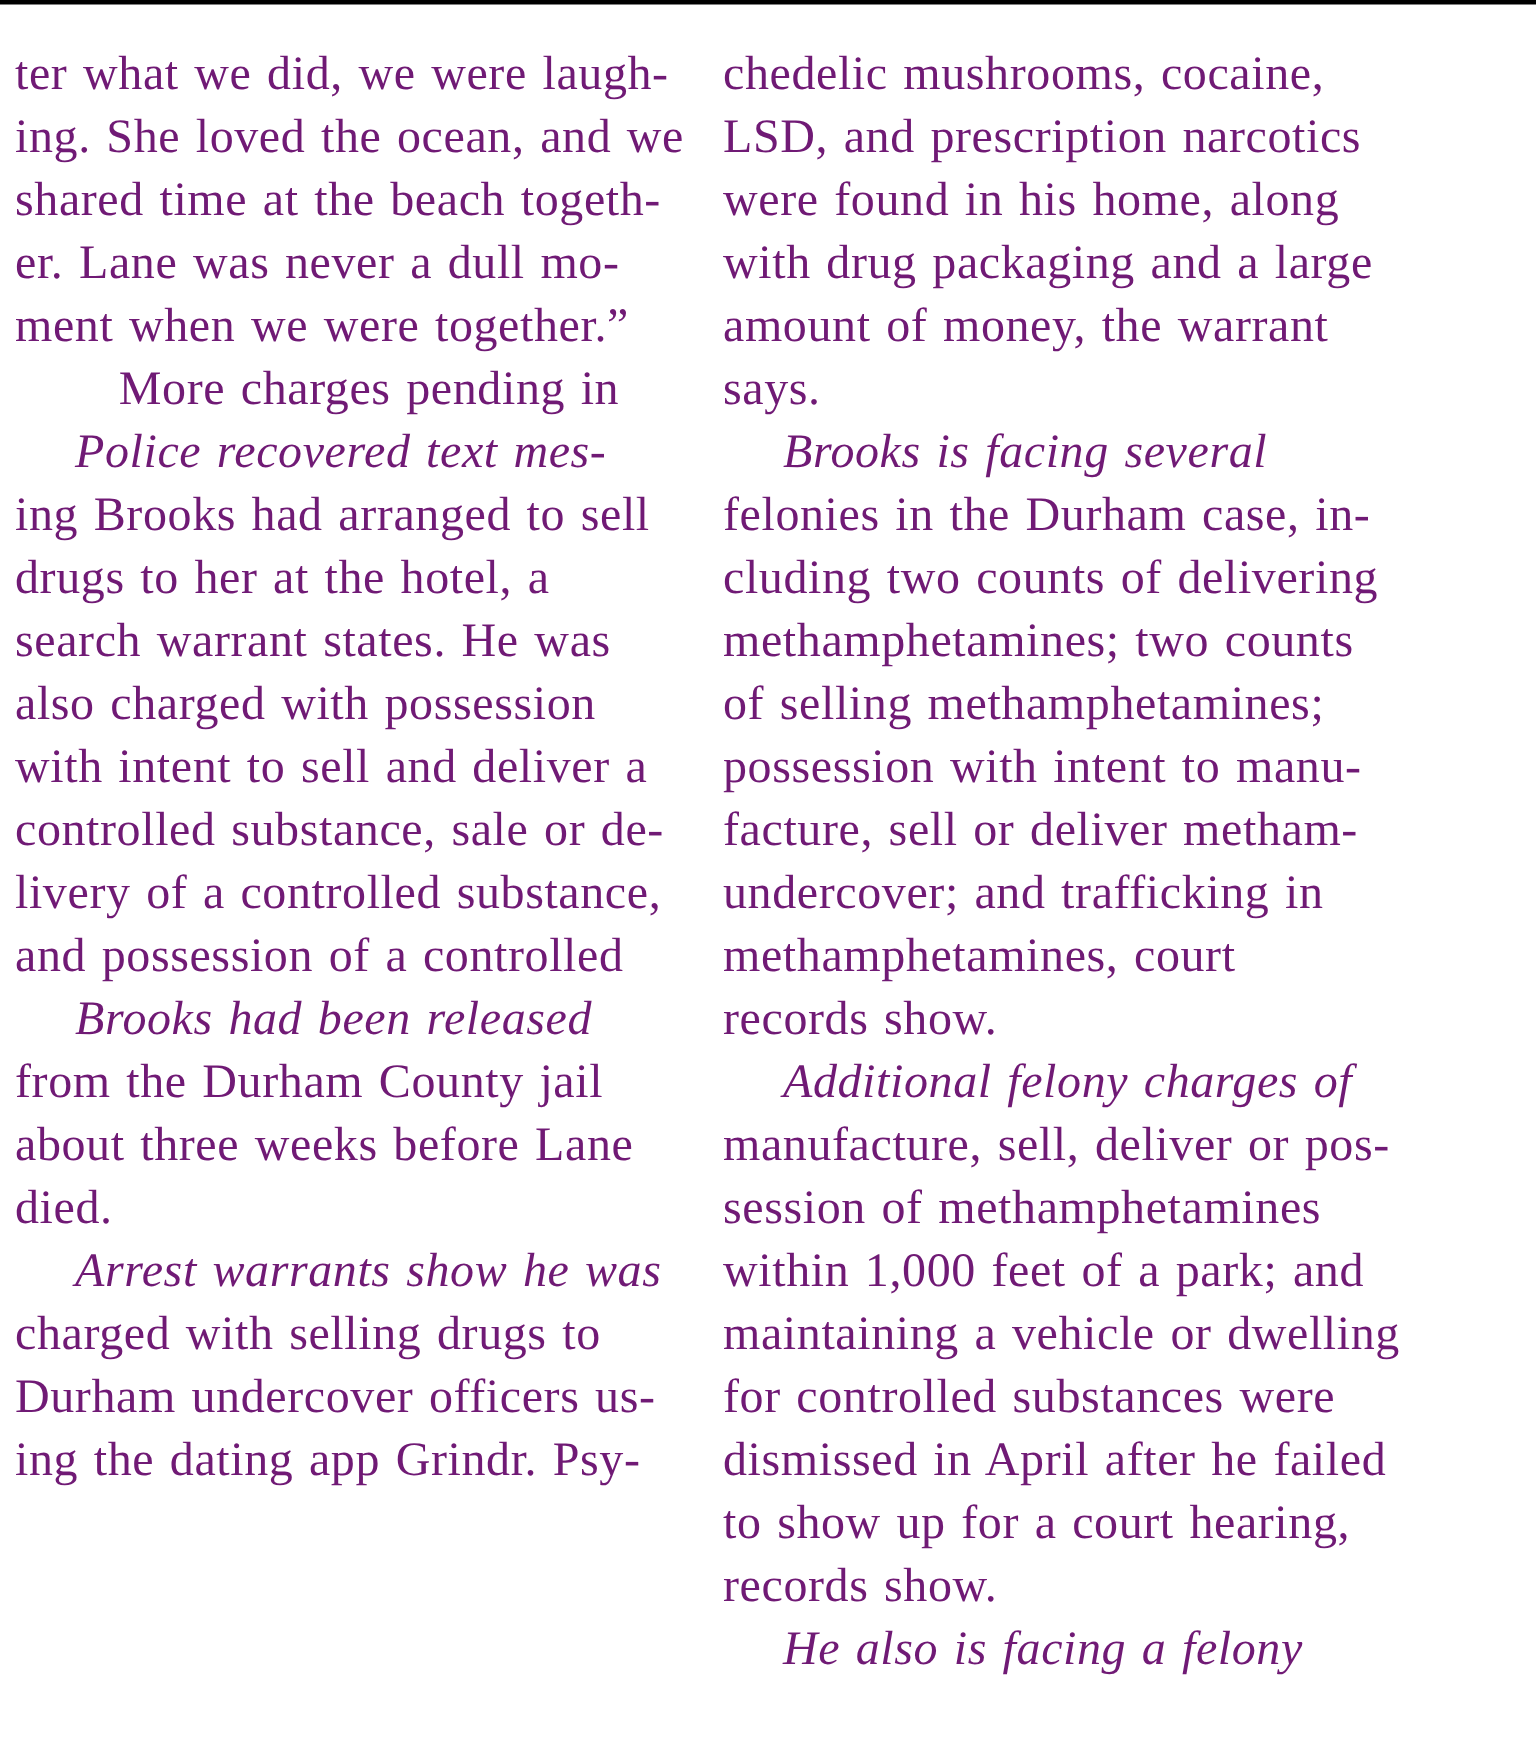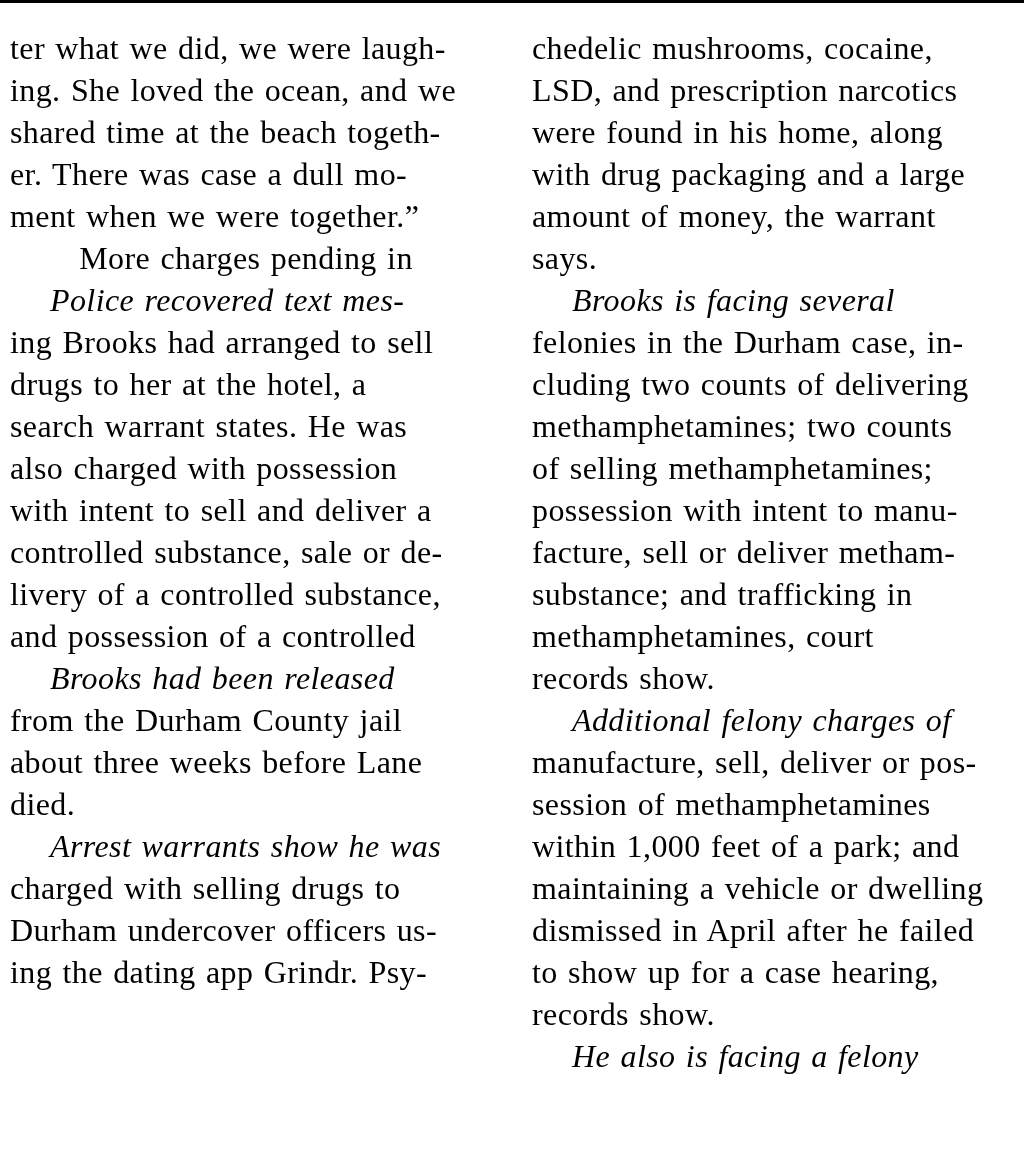--- a/index.html
+++ b/index.html
@@ -27,21 +27,20 @@
     box-sizing: border-box;
   }
   .column {
     box-sizing: border-box;
   }
   .col-left {
     width: 472px;
   }
   .col-right {
     width: 482px;
-    margin-left: 50px;
   }
   .line {
     font-size: 32px;
     line-height: 42px;
     letter-spacing: 0.4px;
     word-spacing: 2px;
     white-space: nowrap;
     text-align: left;
   }
   .line.indent {
@@ -50,28 +49,28 @@
   }
   .line.subhead {
     
     font-weight: normal;
     text-align: center;
   }
 </style>
 </head>
 <body>
 
-<div class="page" style="background: rgb(255, 255, 255); color: #000000;">
+<div class="page" style="background: rgb(255, 255, 255); color: #701a75;">
   <div class="top-rule" style="background: rgb(0, 0, 0);"></div>
   <div class="columns">
     <div class="column col-left">
         <div class="line">ter what we did, we were laugh-</div>
         <div class="line">ing. She loved the ocean, and we</div>
         <div class="line">shared time at the beach togeth-</div>
-        <div class="line">er. There was case a dull mo-</div>
+        <div class="line">er. Lane was never a dull mo-</div>
         <div class="line">ment when we were together.”</div>
         <div class="line subhead">More charges pending in</div>
         <div class="line indent">Police recovered text mes-</div>
         <div class="line">ing Brooks had arranged to sell</div>
         <div class="line">drugs to her at the hotel, a</div>
         <div class="line">search warrant states. He was</div>
         <div class="line">also charged with possession</div>
         <div class="line">with intent to sell and deliver a</div>
         <div class="line">controlled substance, sale or de-</div>
         <div class="line">livery of a controlled substance,</div>
@@ -92,27 +91,28 @@
         <div class="line">with drug packaging and a large</div>
         <div class="line">amount of money, the warrant</div>
         <div class="line">says.</div>
         <div class="line indent">Brooks is facing several</div>
         <div class="line">felonies in the Durham case, in-</div>
         <div class="line">cluding two counts of delivering</div>
         <div class="line">methamphetamines; two counts</div>
         <div class="line">of selling methamphetamines;</div>
         <div class="line">possession with intent to manu-</div>
         <div class="line">facture, sell or deliver metham-</div>
-        <div class="line">substance; and trafficking in</div>
+        <div class="line">undercover; and trafficking in</div>
         <div class="line">methamphetamines, court</div>
         <div class="line">records show.</div>
         <div class="line indent">Additional felony charges of</div>
         <div class="line">manufacture, sell, deliver or pos-</div>
         <div class="line">session of methamphetamines</div>
         <div class="line">within 1,000 feet of a park; and</div>
         <div class="line">maintaining a vehicle or dwelling</div>
+        <div class="line">for controlled substances were</div>
         <div class="line">dismissed in April after he failed</div>
-        <div class="line">to show up for a case hearing,</div>
+        <div class="line">to show up for a court hearing,</div>
         <div class="line">records show.</div>
         <div class="line indent">He also is facing a felony</div>
       </div>
   </div>
 </div>
 
 </body></html>

